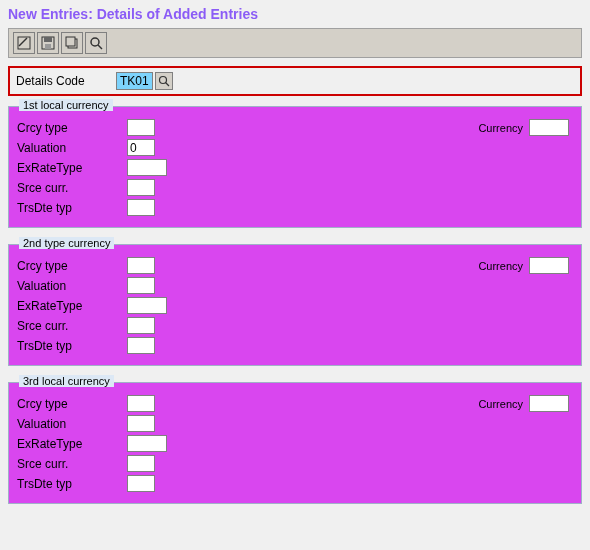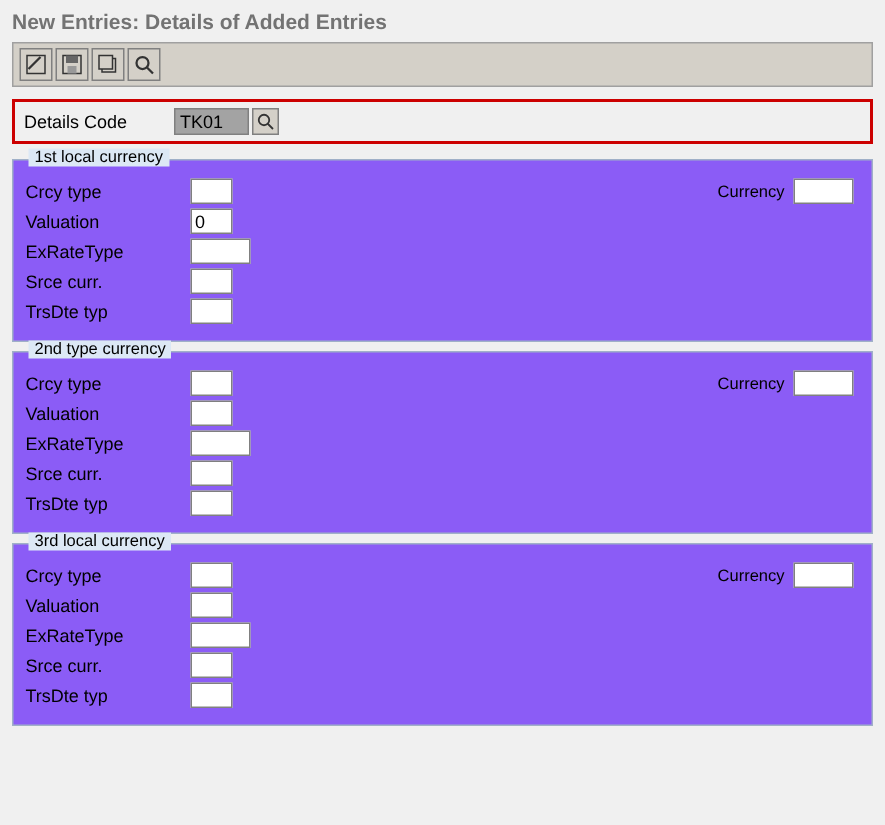--- a/index.html
+++ b/index.html
@@ -11,21 +11,21 @@
       min-height: 550px;
     }
     .page-container {
       background: #f0f0f0;
       padding: 6px 8px;
       width: 590px;
     }
     .page-title {
       font-size: 14px;
       font-weight: bold;
-      color: #737373;
+      color: #8b5cf6;
       margin-bottom: 6px;
     }
     .toolbar {
       display: flex;
       flex-direction: row;
       gap: 2px;
       margin-bottom: 8px;
       background: #d4d0c8;
       border: 1px solid #a0a0a0;
       padding: 3px 4px;
@@ -47,43 +47,43 @@
       margin-bottom: 10px;
       padding: 4px 6px;
       background: #f0f0f0;
       border: 2px solid #cc0000;
     }
     .company-code-label {
       width: 100px;
       font-size: 12px;
     }
     .company-code-input {
-      width: 50px;
+      width: 37px;
       height: 18px;
       border: 1px solid #808080;
       font-size: 12px;
       padding: 1px 3px;
-      background: #a3a3a3;
+      background: #7dd3fc;
     }
     .search-btn {
       width: 18px;
       height: 18px;
       background: #d4d0c8;
       border: 1px solid #808080;
       cursor: pointer;
       margin-left: 2px;
       font-size: 10px;
       display: flex;
       align-items: center;
       justify-content: center;
     }
     .section {
       border: 1px solid #a0b0c8;
-      background: #8b5cf6;
-      margin-bottom: 6px;
+      background: #d946ef;
+      margin-bottom: 16px;
       padding: 6px 8px 8px 8px;
       position: relative;
     }
     .section-legend {
       position: absolute;
       top: -8px;
       left: 10px;
       background: #dce8f5;
       padding: 0 4px;
       font-size: 11px;

